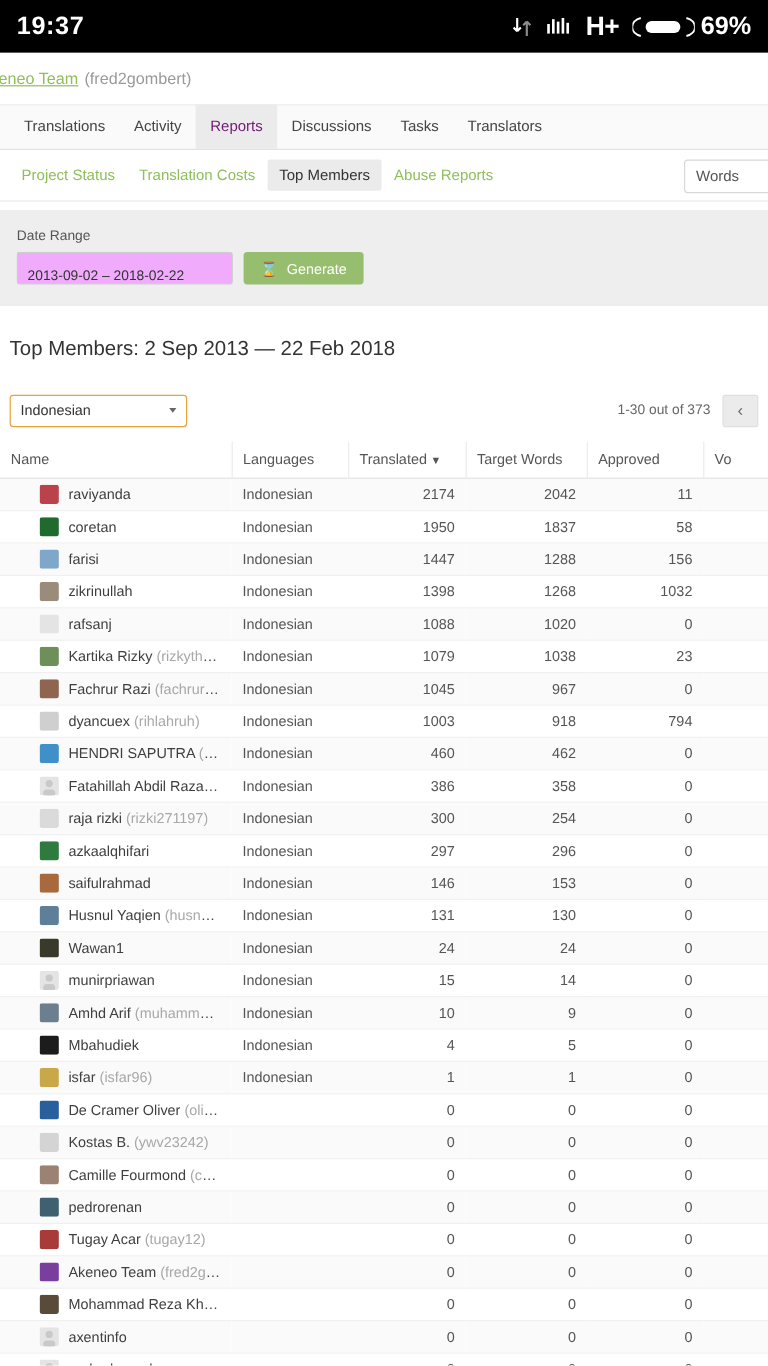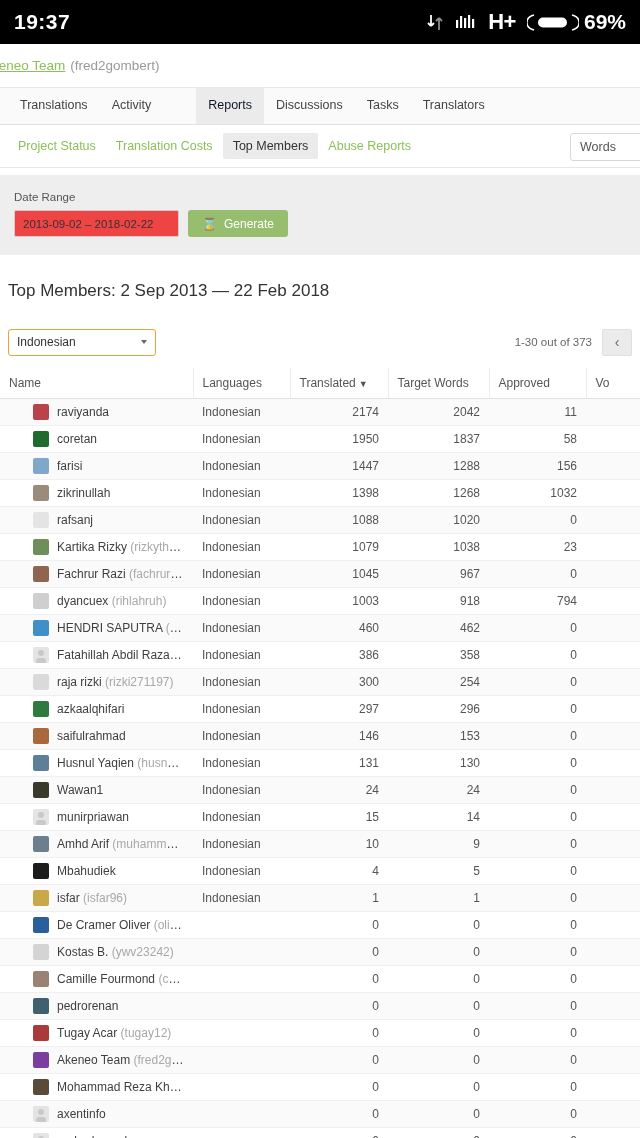--- a/index.html
+++ b/index.html
@@ -59,22 +59,21 @@
   }
   .tab {
     padding: 9px 12px 9px 12px;
     font-size: 12.5px;
     color: #444444;
     height: 37px;
     line-height: 19px;
   }
   .tab.active {
     background: #ebebeb;
-    color: #0f172a;
-    margin-left: 33px;
+    color: #701a75;
   }
 
   
   .subtabs {
     display: flex;
     align-items: center;
     height: 43px;
     background: #ffffff;
     padding-left: 8px;
     border-bottom: 1px solid #e8e8e8;
@@ -112,27 +111,27 @@
     padding: 16px 14px 18px 14px;
     margin-top: 7px;
   }
   .daterange-label {
     font-size: 11.5px;
     color: #555555;
     margin-bottom: 7px;
   }
   .daterange-row { display: flex; align-items: center; gap: 9px; }
   .daterange-input {
-    width: 165px;
+    width: 180px;
     height: 27px;
-    background: #ef4444;
+    background: #f0abfc;
     border: 1px solid #cccccc;
     border-radius: 2px;
     display: flex;
-    align-items: center;
+    align-items: flex-end;
     padding-left: 8px;
     font-size: 11.5px;
     color: #333333;
   }
   .generate-btn {
     height: 27px;
     background: #97be6e;
     border: none;
     border-radius: 3px;
     color: #ffffff;

